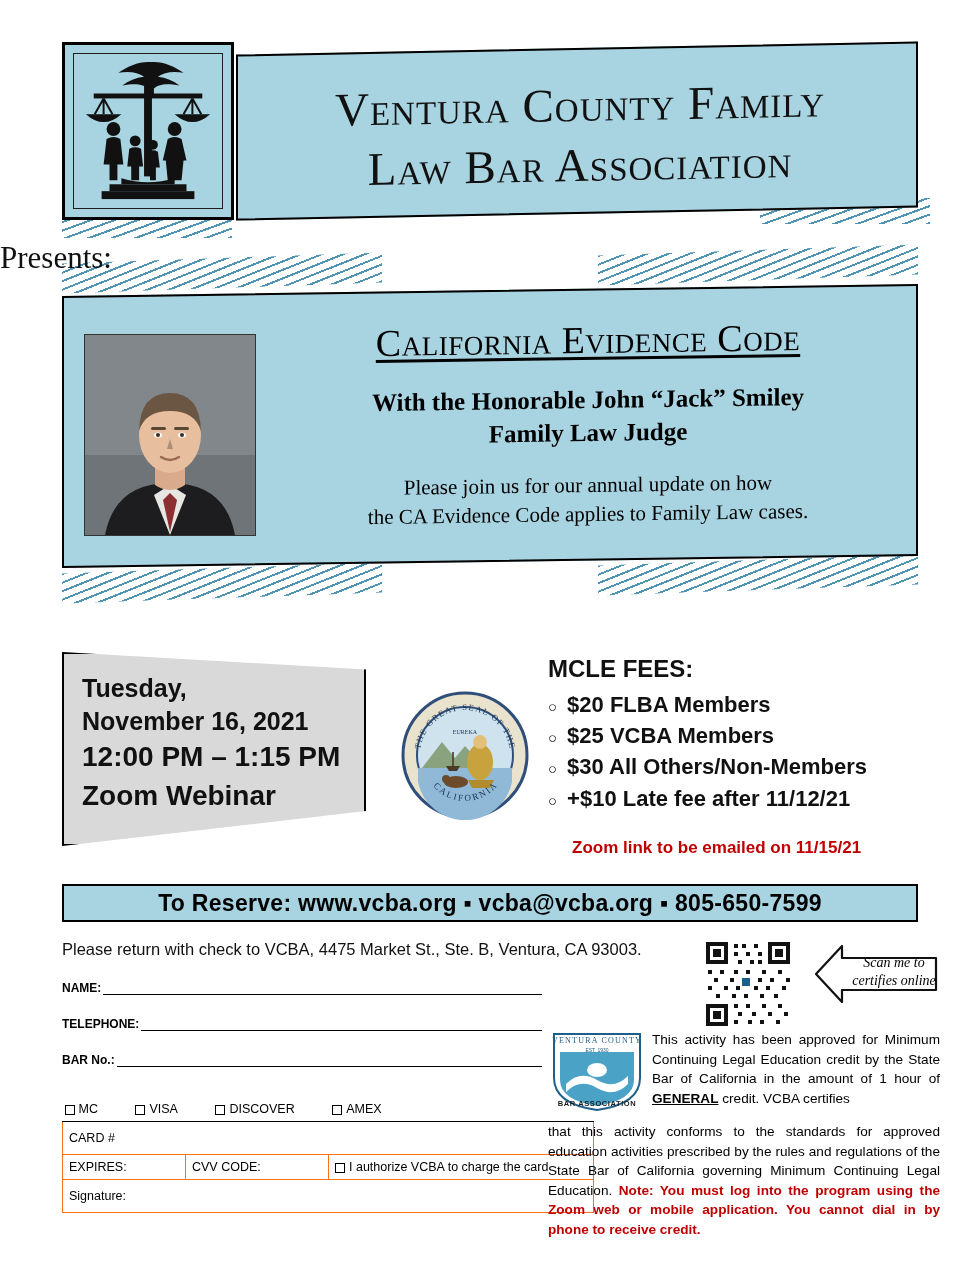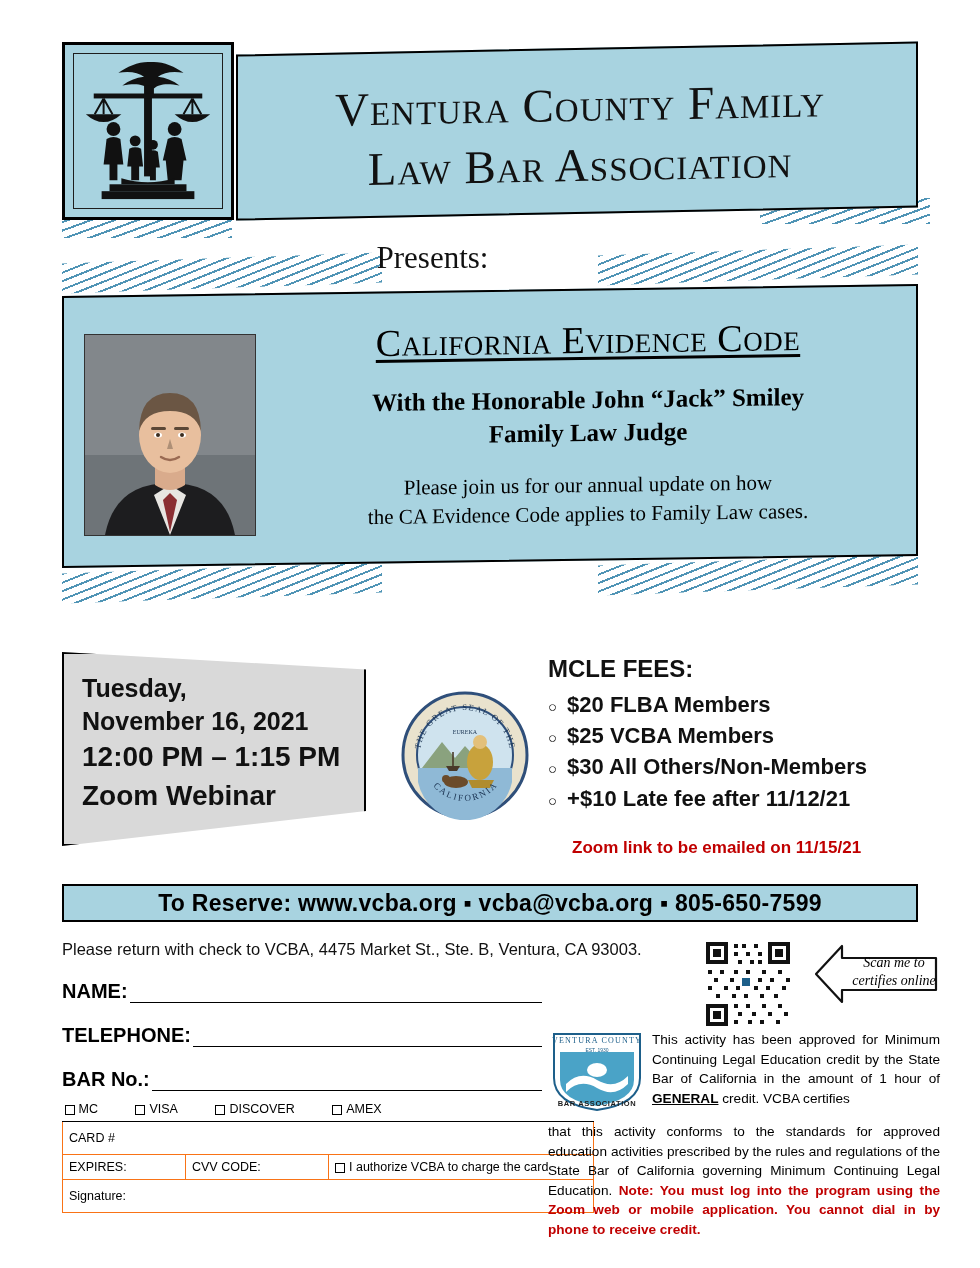--- a/index.html
+++ b/index.html
@@ -83,21 +83,20 @@
     font-variant: small-caps;
     text-transform: capitalize;
   }
 
   
   .presents {
     position: absolute;
     left: 0;
     top: 240px;
     width: 865px;
-    text-align: center;
     font-family: "Liberation Serif", serif;
     font-size: 31px;
     color: #111;
   }
 
   
   .main-panel {
     position: absolute;
     left: 62px;
     top: 290px;
@@ -247,21 +246,21 @@
   
   .form {
     position: absolute;
     left: 62px;
     top: 980px;
     width: 480px;
   }
   .field-row {
     display: flex;
     align-items: flex-end;
-    font-size: 20px;
+    font-size: 12px;
     font-weight: bold;
     margin-bottom: 21px;
   }
   .field-label { white-space: nowrap; }
   .field-rule {
     flex: 1;
     border-bottom: 1.4px solid #000;
     height: 14px;
     margin-left: 2px;
   }

